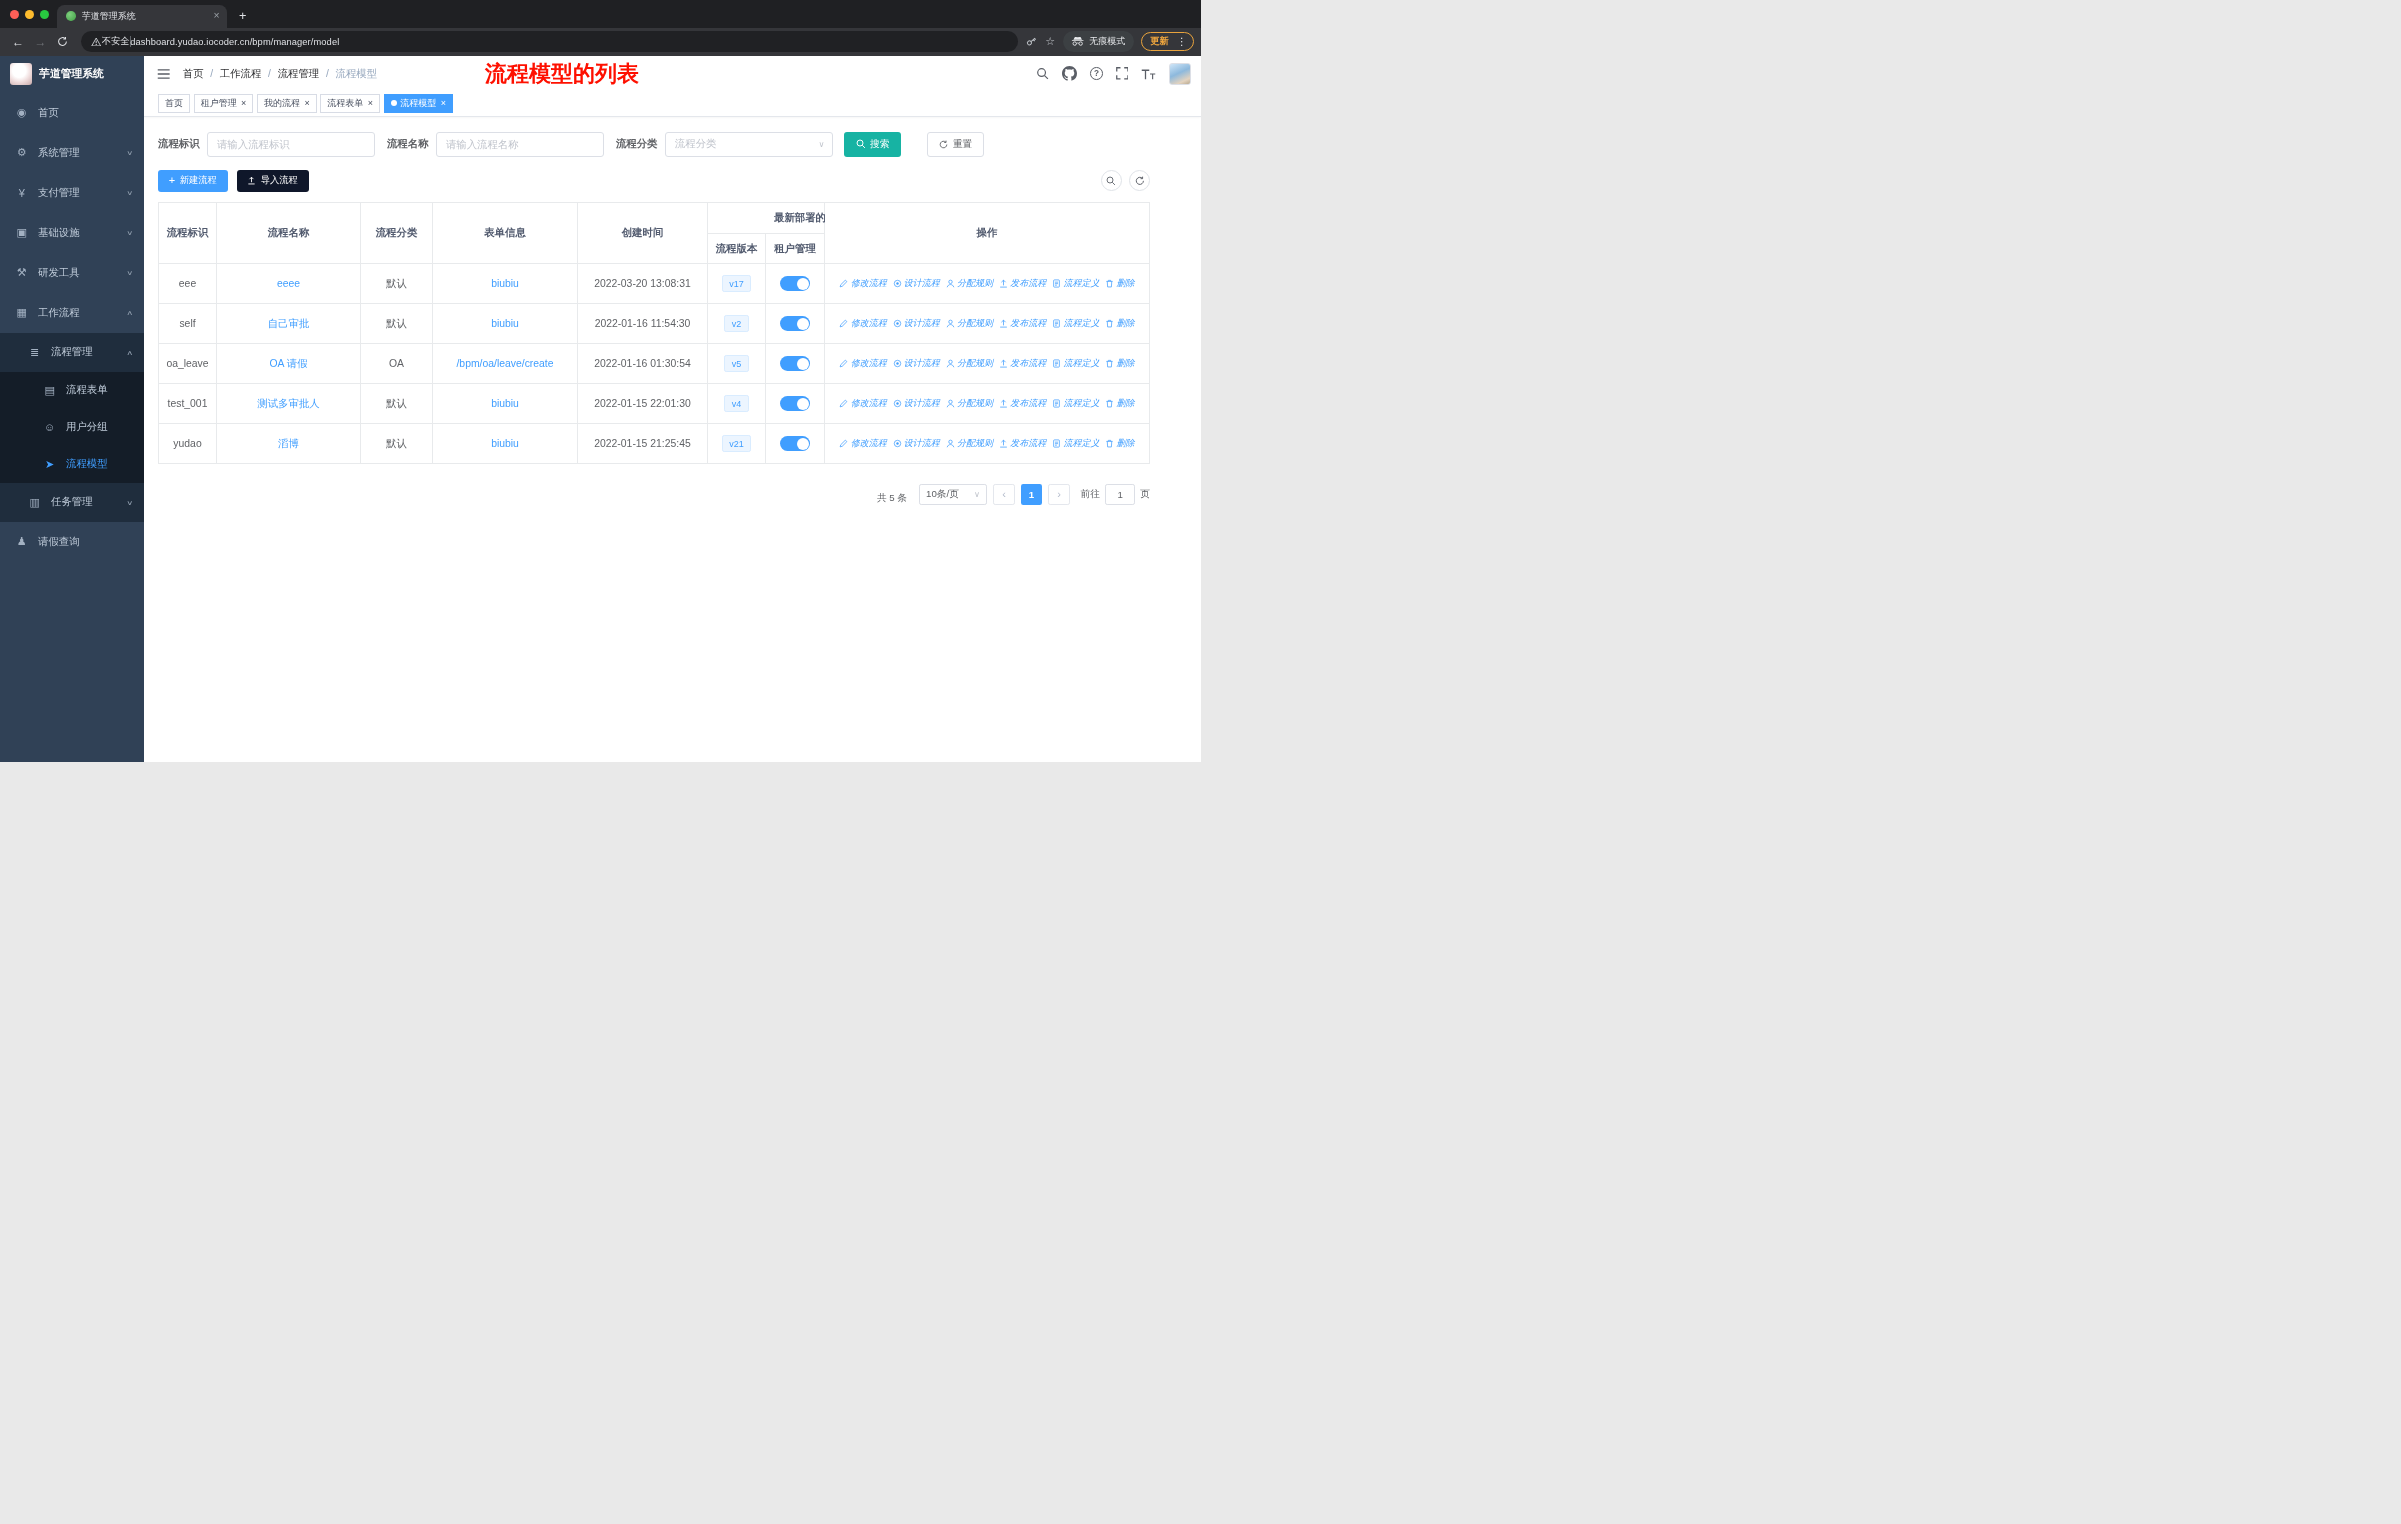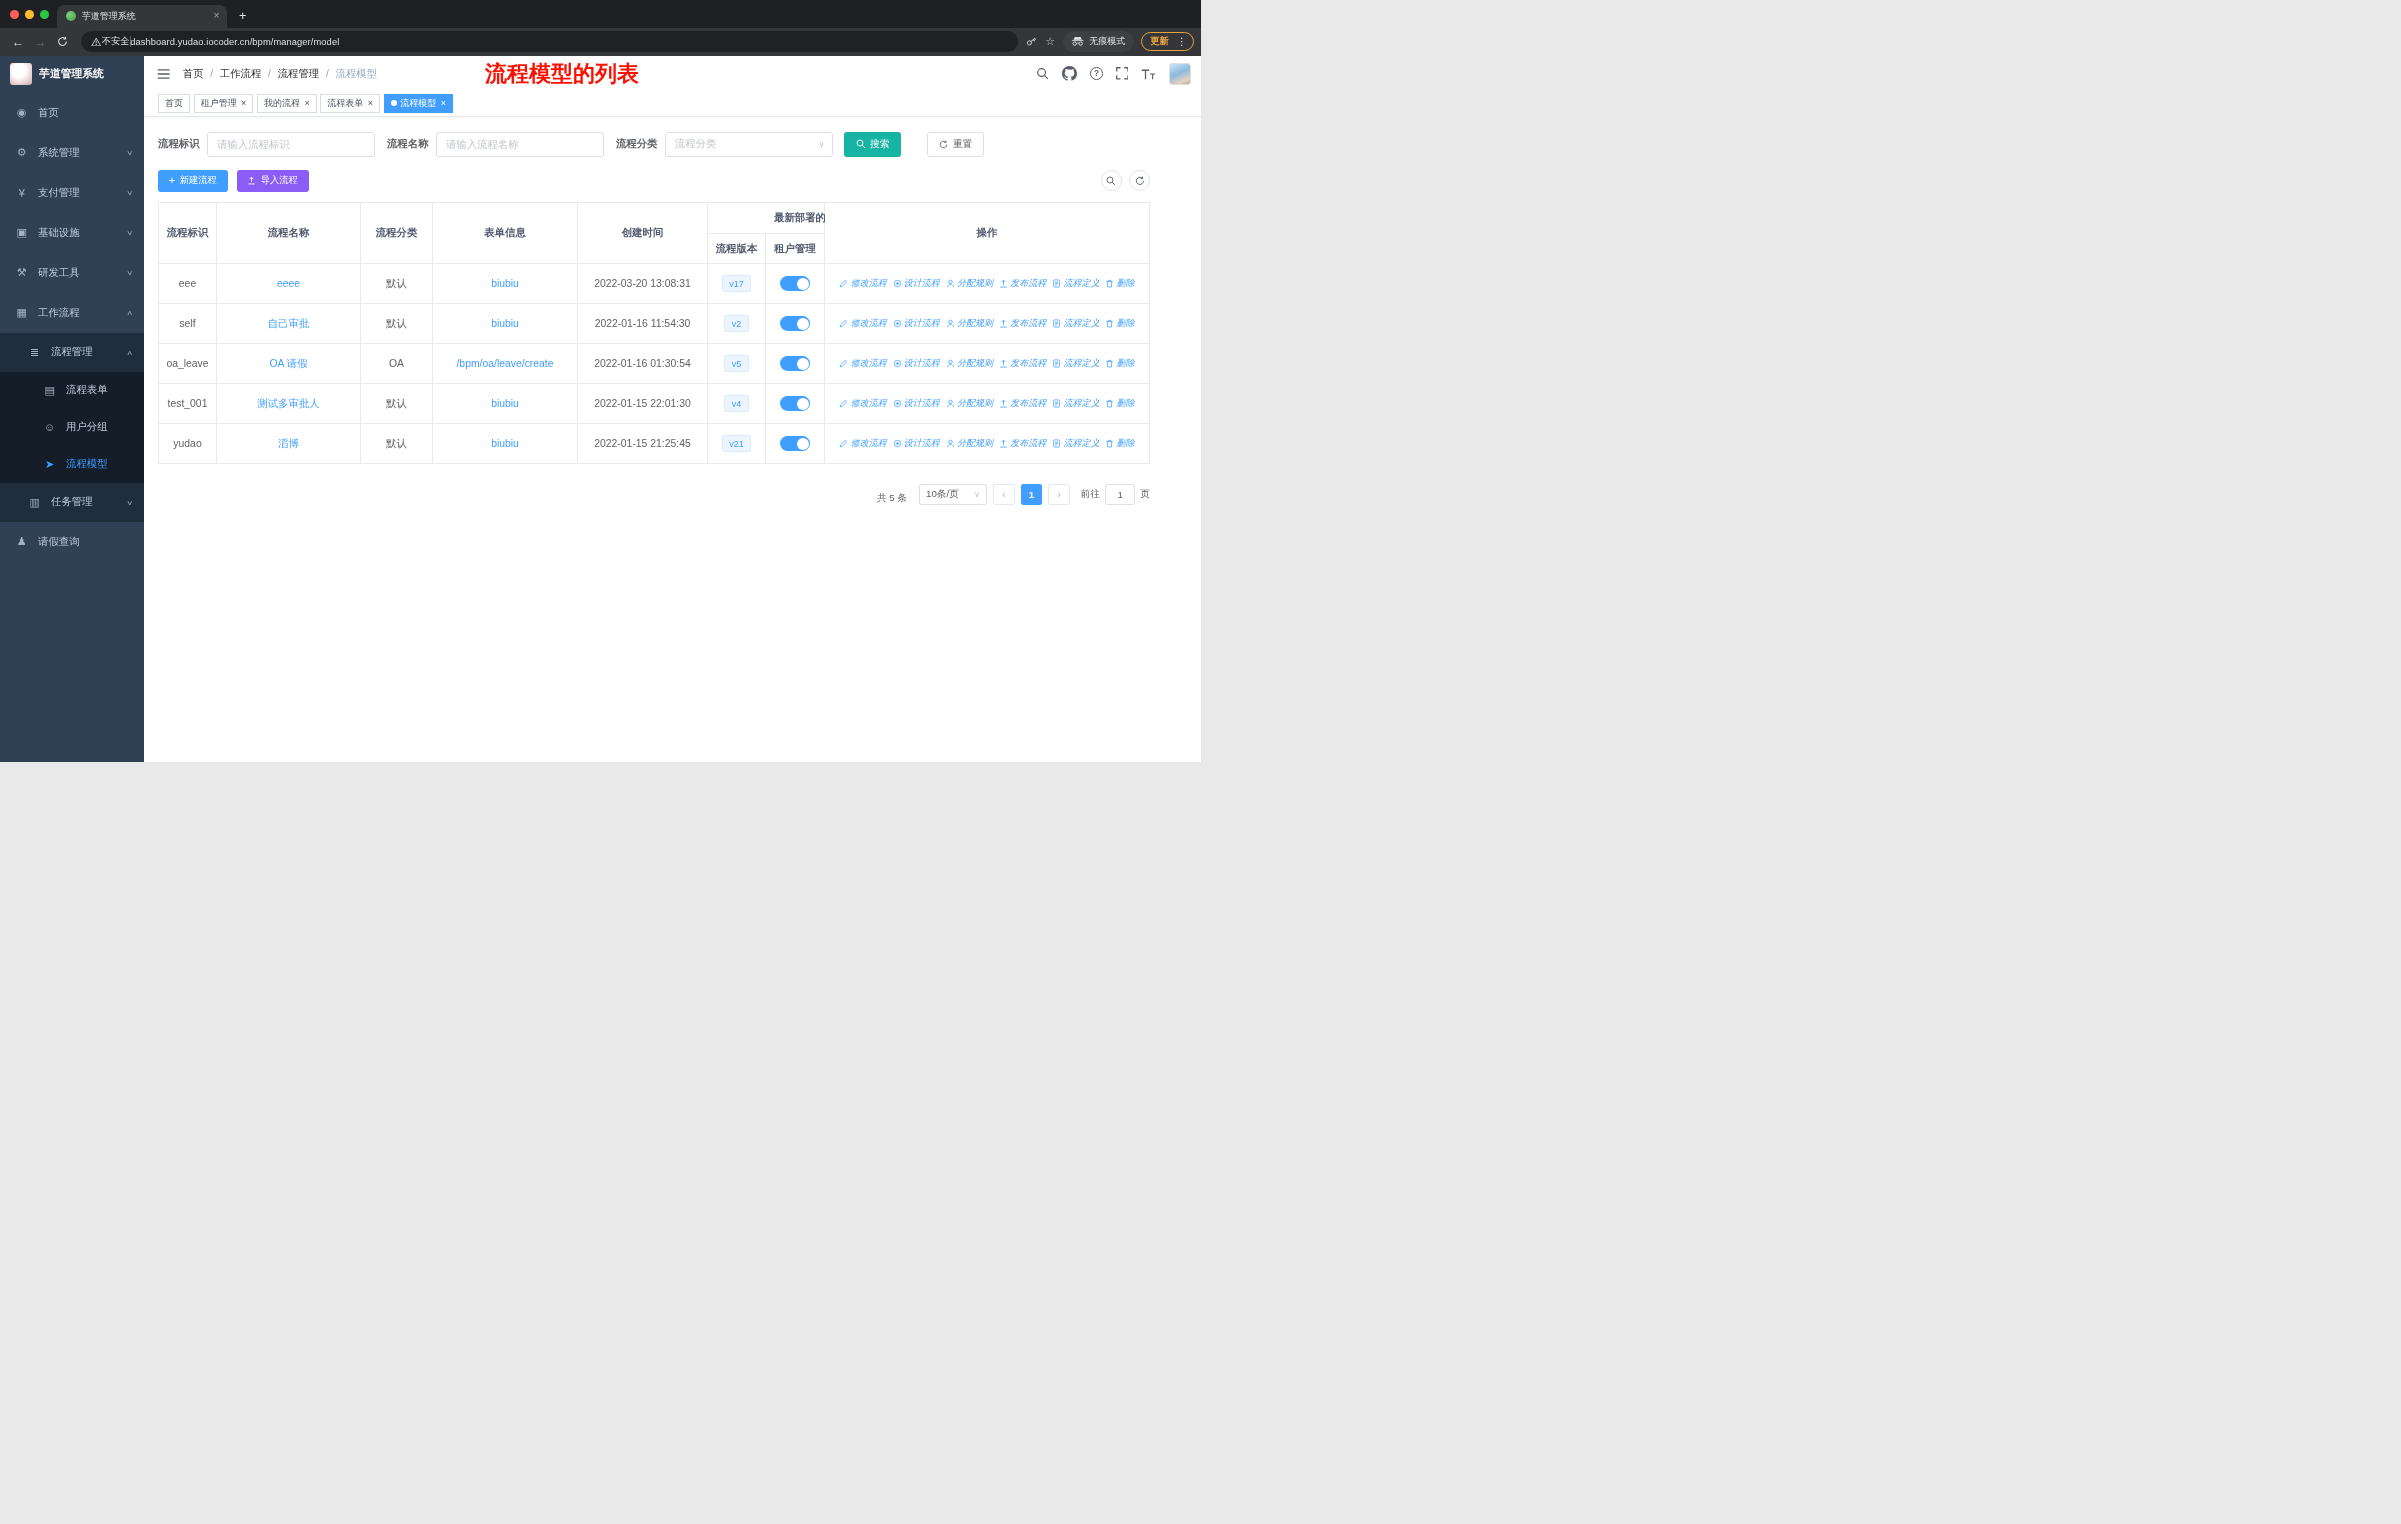--- a/index.html
+++ b/index.html
@@ -74,21 +74,21 @@
   .f-select { width:168px; height:25px; border:0.7px solid #dcdfe6; border-radius:3px; display:flex; align-items:center; justify-content:space-between; padding:0 7.4px 0 9px; color:#c0c4cc; cursor:pointer; }
   .caret { color:#c0c4cc; font-size:8.2px; }
   .btn { height:25px; border-radius:3px; padding:0 11px; font-size:9.7px; display:inline-flex; align-items:center; gap:4.5px; border:0.7px solid transparent; cursor:pointer; font-family:inherit; }
   .btn-search { background:#17b3a3; color:#fff; margin-left:11px; }
   .btn-reset { background:#fff; border-color:#dcdfe6; color:#606266; margin-left:26px; }
 
   
   .toolbar { display:flex; align-items:center; margin:13.4px 0 0 14px; width:992px; }
   .btn-sm { height:22px; padding:0 9.7px; font-size:9.3px; }
   .btn-create { background:#409eff; color:#fff; }
-  .btn-import { background:#8b5cf6; color:#fff; margin-left:9px; }
+  .btn-import { background:#0f172a; color:#fff; margin-left:9px; }
   .plus { font-size:11px; line-height:1; }
   .tool-right { margin-left:auto; display:flex; gap:7.4px; }
   .circle-btn { width:21px; height:21px; border:0.7px solid #dfe3e8; border-radius:50%; display:flex; align-items:center; justify-content:center; color:#5a5e66; background:#fff; cursor:pointer; }
 
   
   .table-wrap { margin:10.4px 0 0 14px; width:992px; }
   table { width:100%; border-collapse:collapse; table-layout:fixed; font-size:10.4px; color:#606266; }
   th, td { border:0.7px solid #e8eaec; text-align:center; vertical-align:middle; }
   th { color:#515a6e; font-weight:700; height:30.5px; background:#fff; }
   td { height:40px; }

